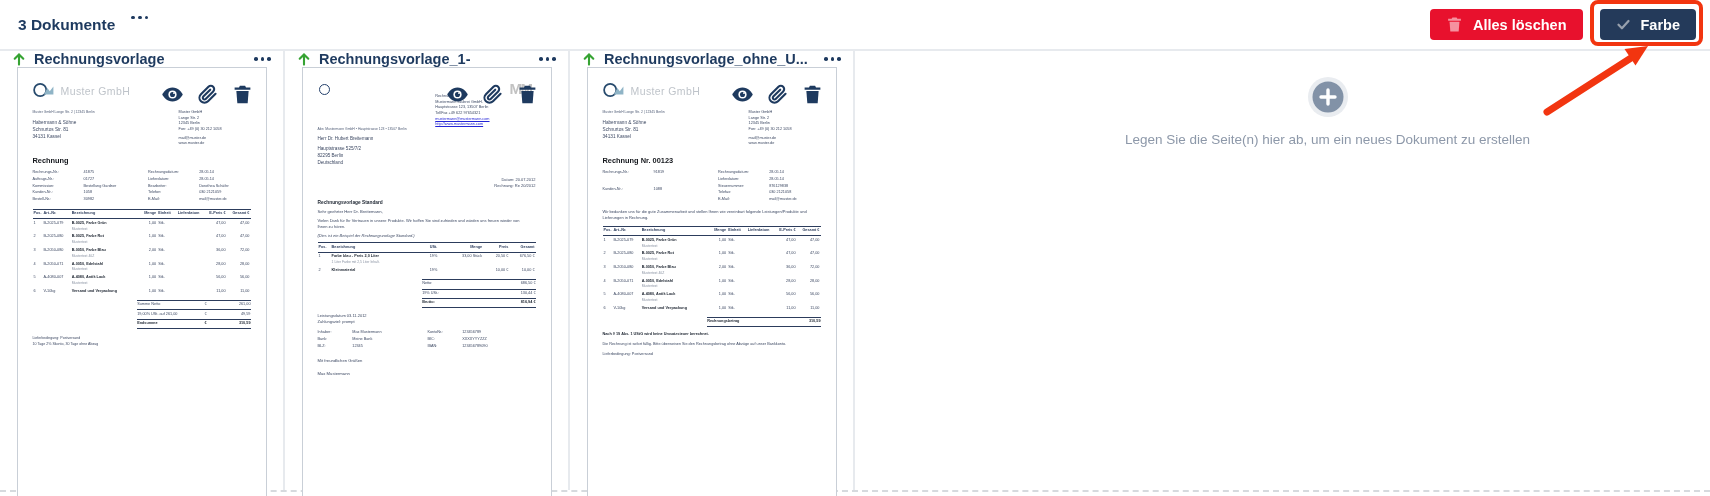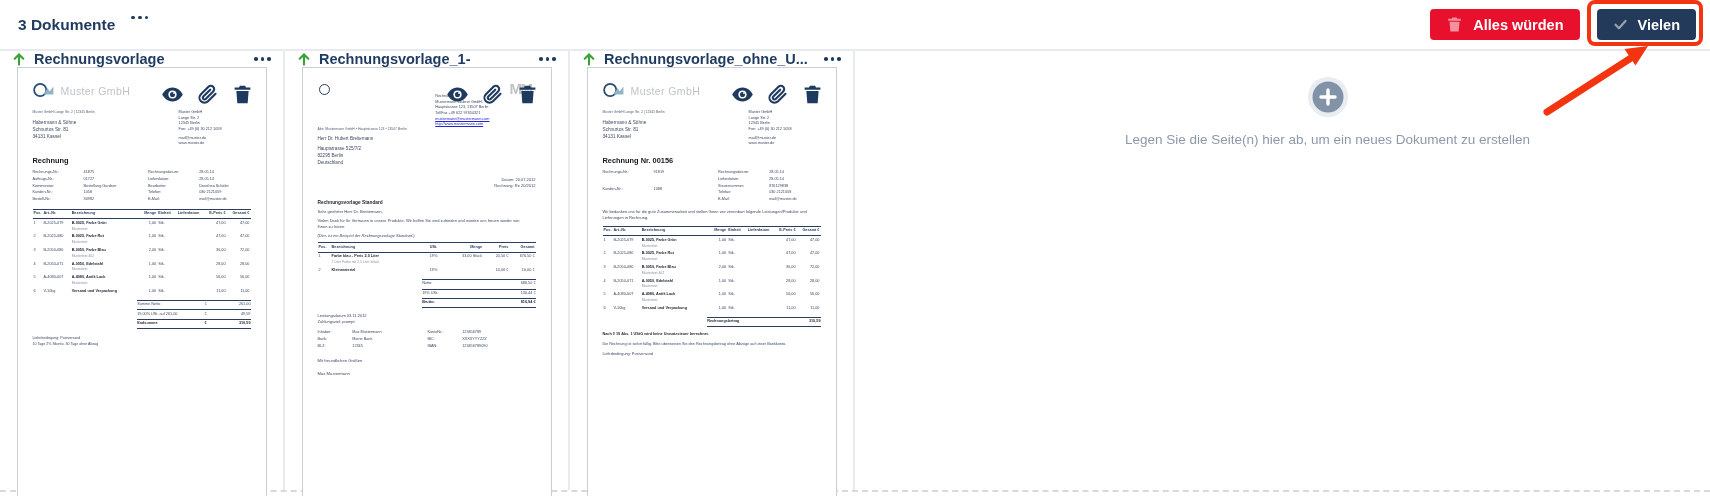--- a/index.html
+++ b/index.html
@@ -114,30 +114,30 @@
       </span>
   </div>
   <div class="topbar-right">
     <button class="btn btn-danger">
       <span style="display:flex">
         <svg width="17" height="17" viewBox="0 0 24 24" fill="#f5919f">
             <path d="M9 2h6l1 2h5v2.6H3V4h5l1-2z"></path>
             <path d="M5 8h14l-1.1 14H6.1L5 8z"></path>
           </svg>
       </span>
-      <span>Alles würden</span>
+      <span>Alles löschen</span>
     </button>
     <div class="fertig-wrap">
       <button class="btn btn-done">
         <span style="display:flex">
           <svg width="15" height="15" viewBox="0 0 24 24" fill="none" stroke="#97a0ad" stroke-width="3.6" stroke-linecap="round" stroke-linejoin="round">
               <path d="M4 12.5l5.5 5.5L20 6.5"></path>
             </svg>
         </span>
-        <span>Vielen</span>
+        <span>Farbe</span>
       </button>
       <div class="anno-rect"></div>
     </div>
   </div>
 </div>
 
 <div class="strip">
   <div class="cards">
       <div class="card">
     <div class="card-header">
@@ -514,21 +514,21 @@
       <div class="inv-addr-r">
                   <div>Muster GmbH</div>
                   <div>Lange Str. 2</div>
                   <div>12345 Berlin</div>
                   <div>Fon: +49 (0) 30 212 1058</div>
                   <div class="sp"></div>
                   <div>mail@muster.de</div>
                   <div>www.muster.de</div>
                 </div>
     </div>
-    <div class="inv-heading">Rechnung Nr. 00156</div>
+    <div class="inv-heading">Rechnung Nr. 00123</div>
     <div class="inv-fields">
       <div class="fieldcol">
                   <span>Rechnungs-Nr.:</span>
                   <span>91819</span>
                   <span>Kunden-Nr.:</span>
                   <span>1088</span>
                 </div>
       <div class="fieldcol">
                   <span>Rechnungsdatum:</span>
                   <span>28.05.14</span>

